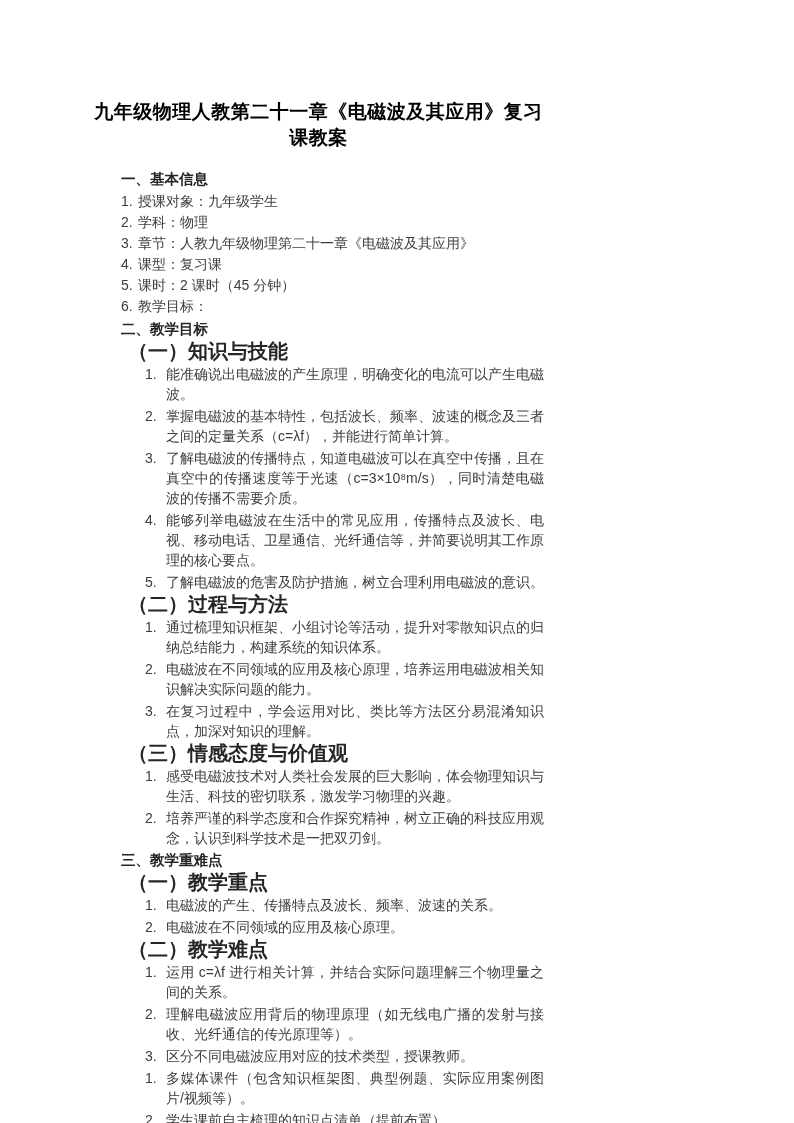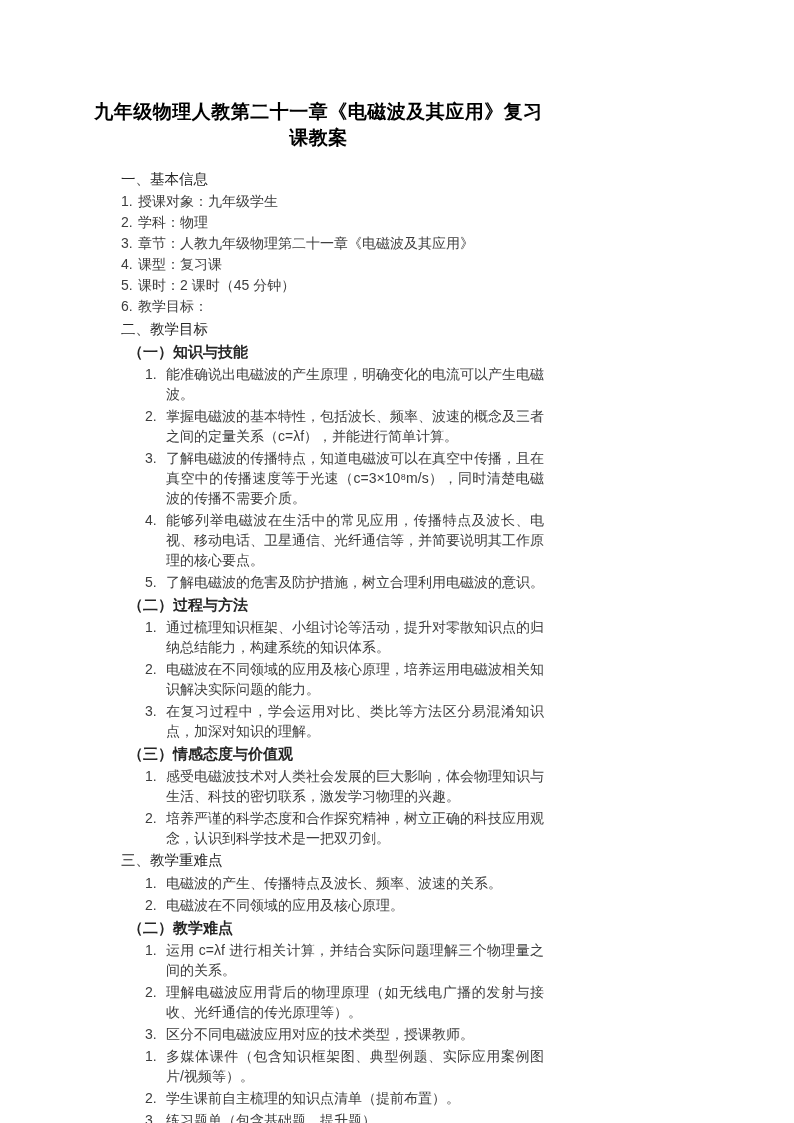--- a/index.html
+++ b/index.html
@@ -18,30 +18,30 @@
     font-size:19px;
     font-weight:700;
     color:#000000;
     text-align:center;
     line-height:26px;
     margin:0 0 18px -28px; 
     letter-spacing:0.5px;
   }
   .blk{min-height:20px;}
   .h1{
-    font-weight:400;
+    font-weight:700;
     color:#262626;
     font-size:14.5px;
     line-height:21px;
     margin:2px 0 1px 0;
   }
   .h2{
     font-weight:700;
     color:#262626;
-    font-size:15px;
+    font-size:20px;
     line-height:21px;
     margin:1px 0;
     padding-left:7px;
   }
   .info{
     display:flex;
     line-height:21px;
   }
   .info .num{flex:none;width:17px;}
   .info .txt{flex:1;}
@@ -123,20 +123,21 @@
       <div class="blk h2">（三）情感态度与价值观</div>
       <div class="blk li">
         <span class="num">1.</span>
         <span class="txt">感受电磁波技术对人类社会发展的巨大影响，体会物理知识与生活、科技的密切联系，激发学习物理的兴趣。</span>
       </div>
       <div class="blk li">
         <span class="num">2.</span>
         <span class="txt">培养严谨的科学态度和合作探究精神，树立正确的科技应用观念，认识到科学技术是一把双刃剑。</span>
       </div>
       <div class="blk h1">三、教学重难点</div>
+      <div class="blk h2">（一）教学重点</div>
       <div class="blk li">
         <span class="num">1.</span>
         <span class="txt">电磁波的产生、传播特点及波长、频率、波速的关系。</span>
       </div>
       <div class="blk li">
         <span class="num">2.</span>
         <span class="txt">电磁波在不同领域的应用及核心原理。</span>
       </div>
       <div class="blk h2">（二）教学难点</div>
       <div class="blk li">

